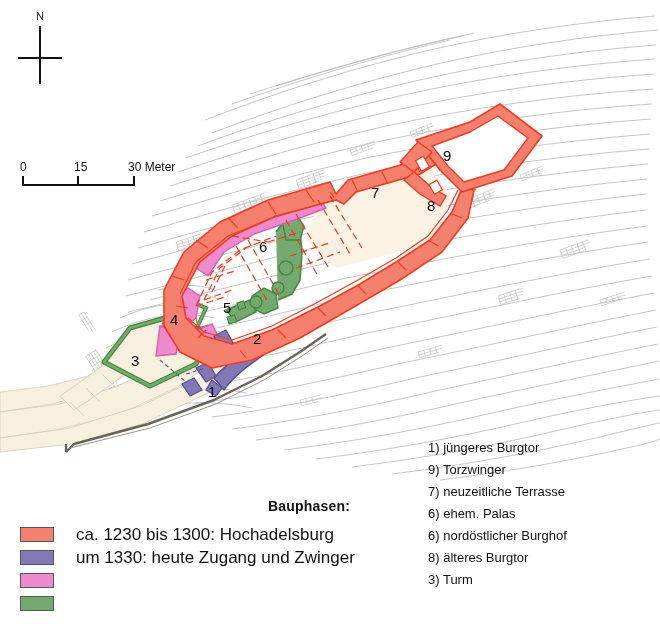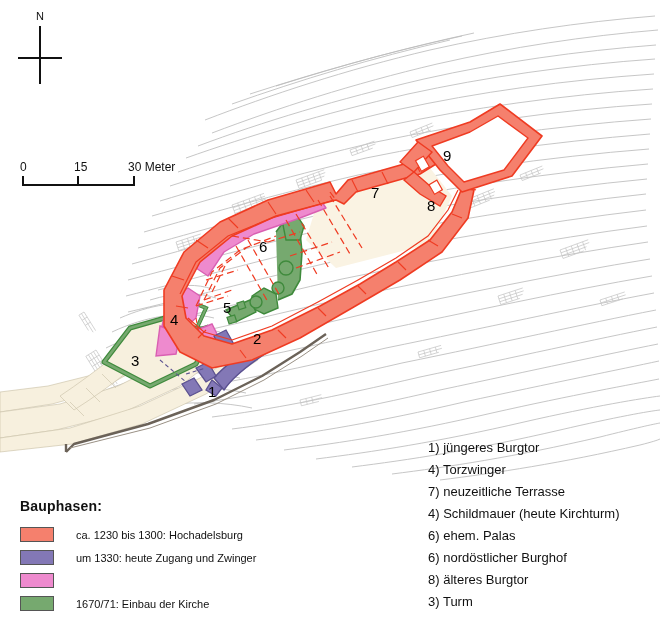--- a/index.html
+++ b/index.html
@@ -23,24 +23,24 @@
   .scalebar .t0{left:2px;}
   .scalebar .t1{left:57px;}
   .scalebar .t2{left:113px;}
   .scalebar .slab{position:absolute;top:0px;font-size:12px;line-height:14px;white-space:nowrap;}
   .scalebar .l0{left:0px;}
   .scalebar .l1{left:54px;}
   .scalebar .l2{left:108px;}
 
   
   .phases{position:absolute;left:20px;top:498px;width:330px;}
-  .phases h2{margin:0 0 9px 0;font-size:14px;font-weight:bold;letter-spacing:.2px;}
+  .phases h2{margin:0 0 9px 0;font-size:14px;font-weight:bold;letter-spacing:.2px;text-align:right;}
   .phase-row{display:flex;align-items:center;height:23px;}
   .swatch{width:32px;height:13px;border:1px solid #555;flex:0 0 auto;}
-  .phase-label{margin-left:22px;font-size:11px;white-space:nowrap;}
+  .phase-label{margin-left:22px;font-size:17px;white-space:nowrap;}
 
   
   .keylist{position:absolute;left:428px;top:437px;width:230px;}
   .key-row{font-size:13px;line-height:22px;white-space:nowrap;}
 </style>
 </head>
 <body>
 
 <svg id="map-canvas" viewBox="0 0 660 640" xmlns="http://www.w3.org/2000/svg">
 
@@ -344,26 +344,24 @@
   </div>
   <div class="phase-row">
     <span class="swatch" style="background-color: rgb(131, 120, 182);"></span>
     <span class="phase-label">um 1330: heute Zugang und Zwinger</span>
   </div>
   <div class="phase-row">
     <span class="swatch" style="background-color: rgb(238, 138, 206);"></span>
   </div>
   <div class="phase-row">
     <span class="swatch" style="background-color: rgb(118, 169, 111);"></span>
-    <span class="phase-label">1670/71: Einbau der Kirche</span>
   </div>
 </div>
 
 <div class="keylist">
   <div class="key-row">1) jüngeres Burgtor</div>
-  <div class="key-row">4) Torzwinger</div>
+  <div class="key-row">9) Torzwinger</div>
   <div class="key-row">7) neuzeitliche Terrasse</div>
-  <div class="key-row">4) Schildmauer (heute Kirchturm)</div>
   <div class="key-row">6) ehem. Palas</div>
   <div class="key-row">6) nordöstlicher Burghof</div>
   <div class="key-row">8) älteres Burgtor</div>
   <div class="key-row">3) Turm</div>
 </div>
 
 </body></html>

